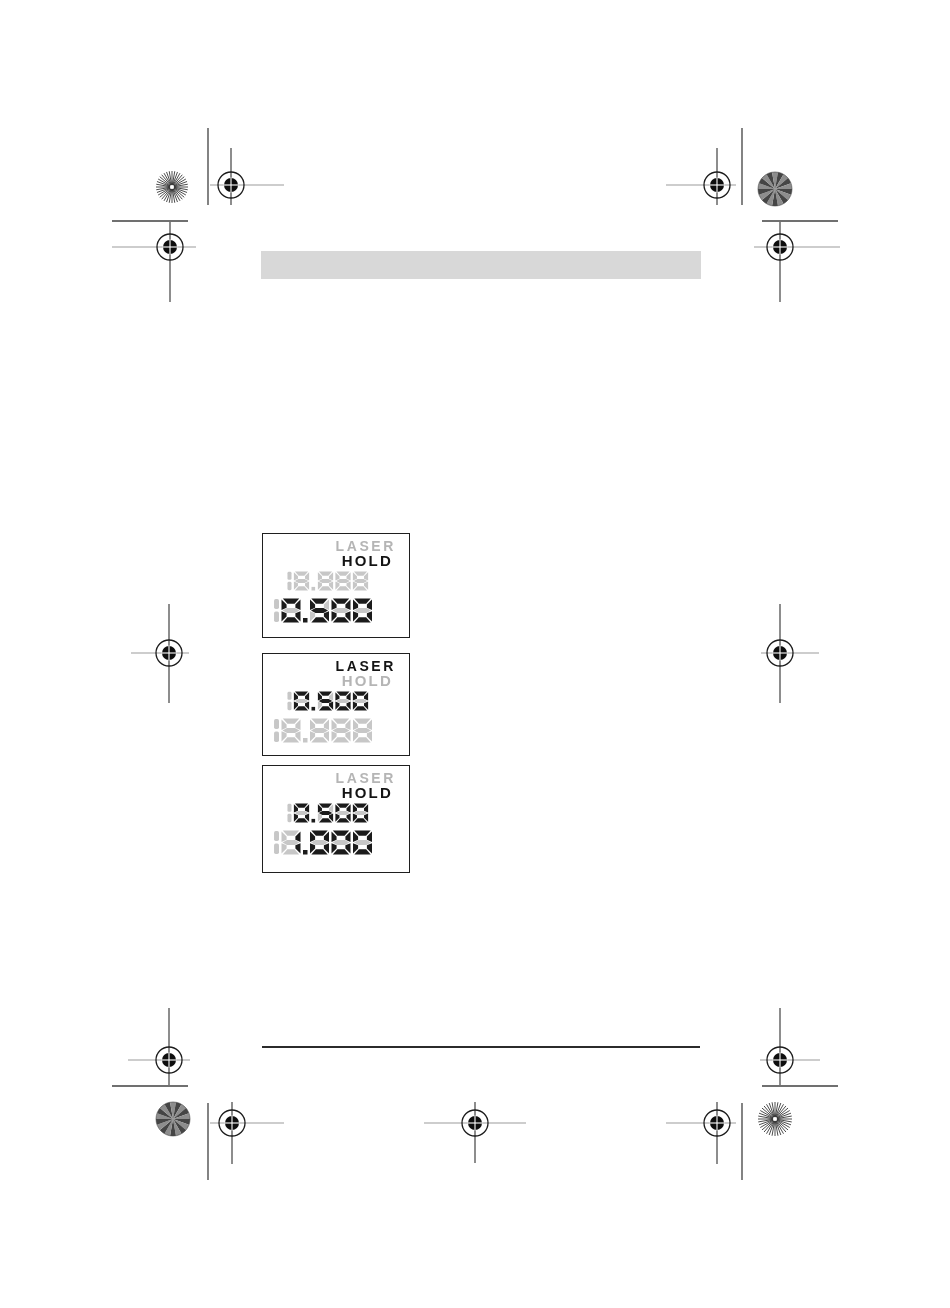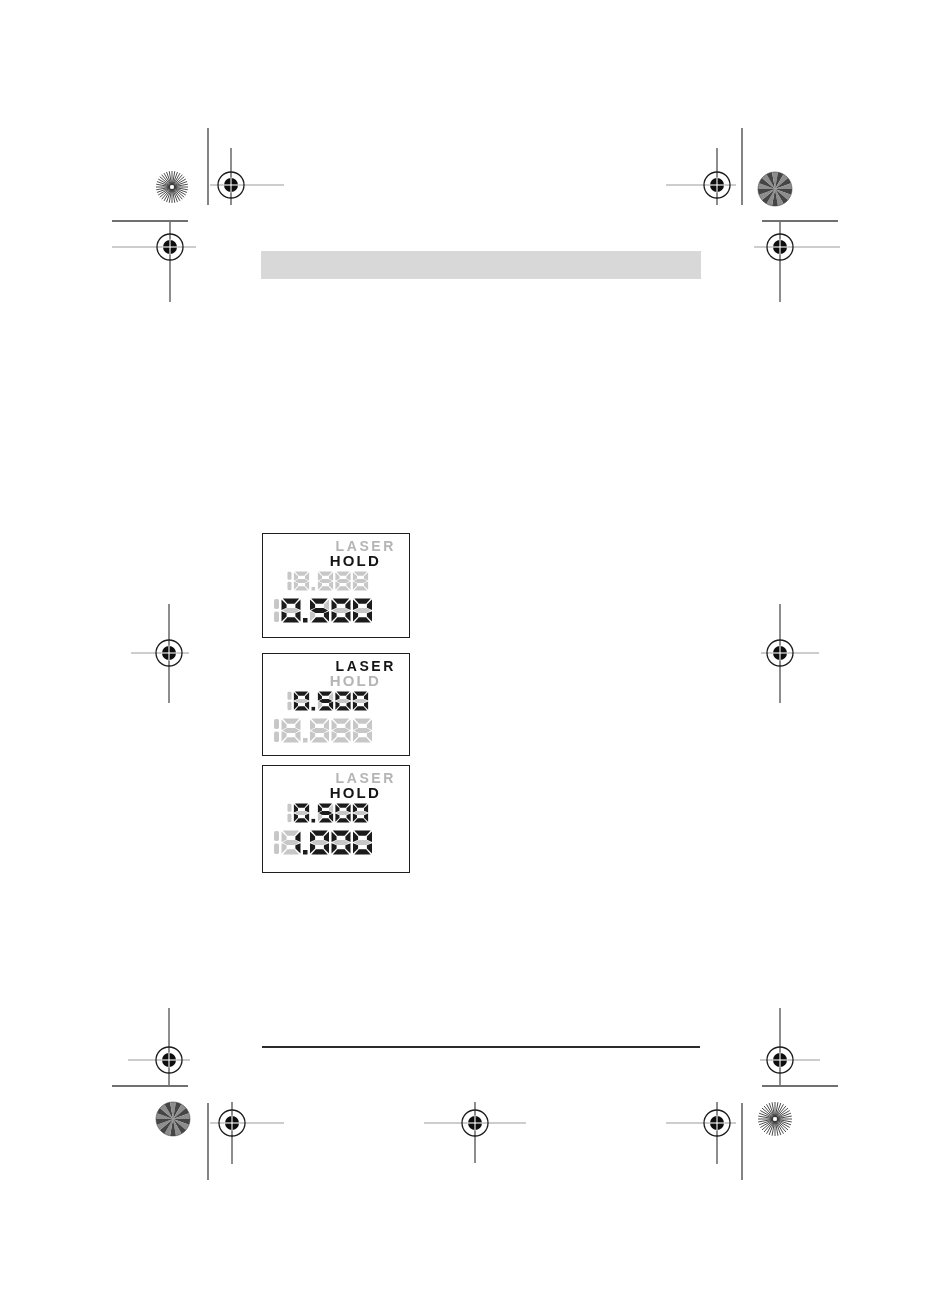--- a/index.html
+++ b/index.html
@@ -12,21 +12,21 @@
   .footer-rule{position:absolute;left:262px;top:1046px;width:438px;height:2px;}
   .lcd{
     position:absolute;left:262px;width:148px;background:#ffffff;
     border:1.6px solid #1f1f1f;box-sizing:border-box;
   }
   .lcd-0{top:533px;height:105px;}
   .lcd-1{top:653px;height:103px;}
   .lcd-2{top:765px;height:108px;}
   .ind{position:absolute;font-weight:700;white-space:nowrap;}
   .ind-laser{top:4px;right:13px;font-size:14px;letter-spacing:2.6px;}
-  .ind-hold{top:18px;right:28px;font-size:15px;letter-spacing:2.2px;}
+  .ind-hold{top:18px;right:16px;font-size:15px;letter-spacing:2.2px;}
   .lcd-row{position:absolute;line-height:0;}
   .row-top{top:37px;right:21px;}
   .row-bottom{top:64px;right:16px;}
   svg{display:block;}
 </style>
 </head>
 <body>
 
 <div id="page">
 

